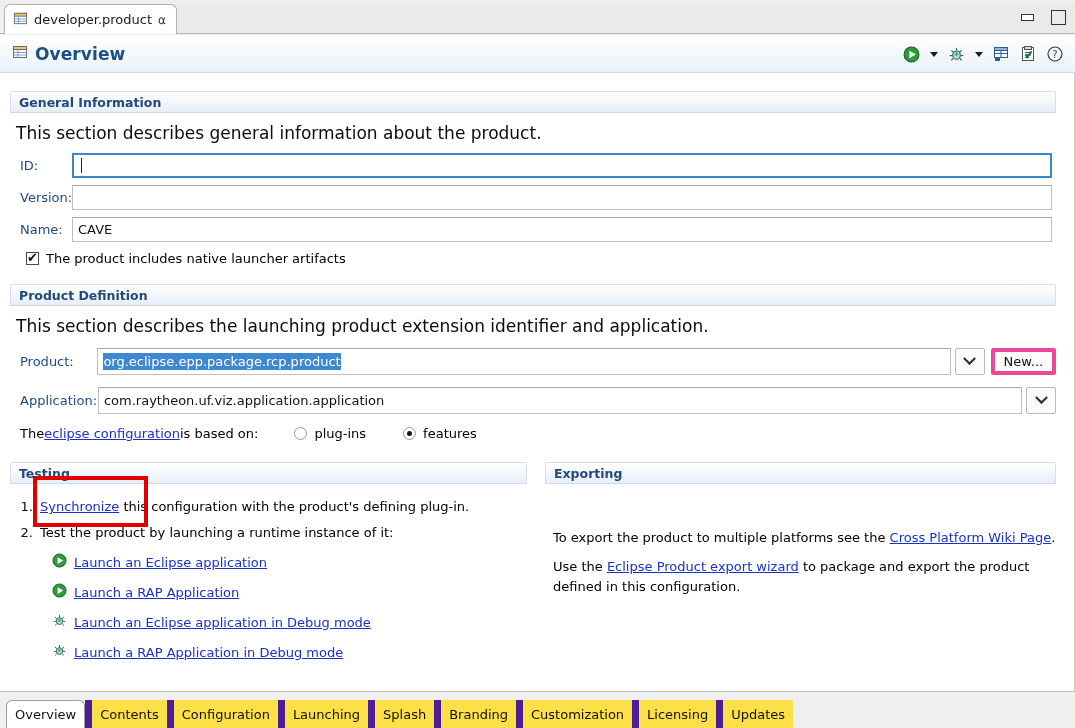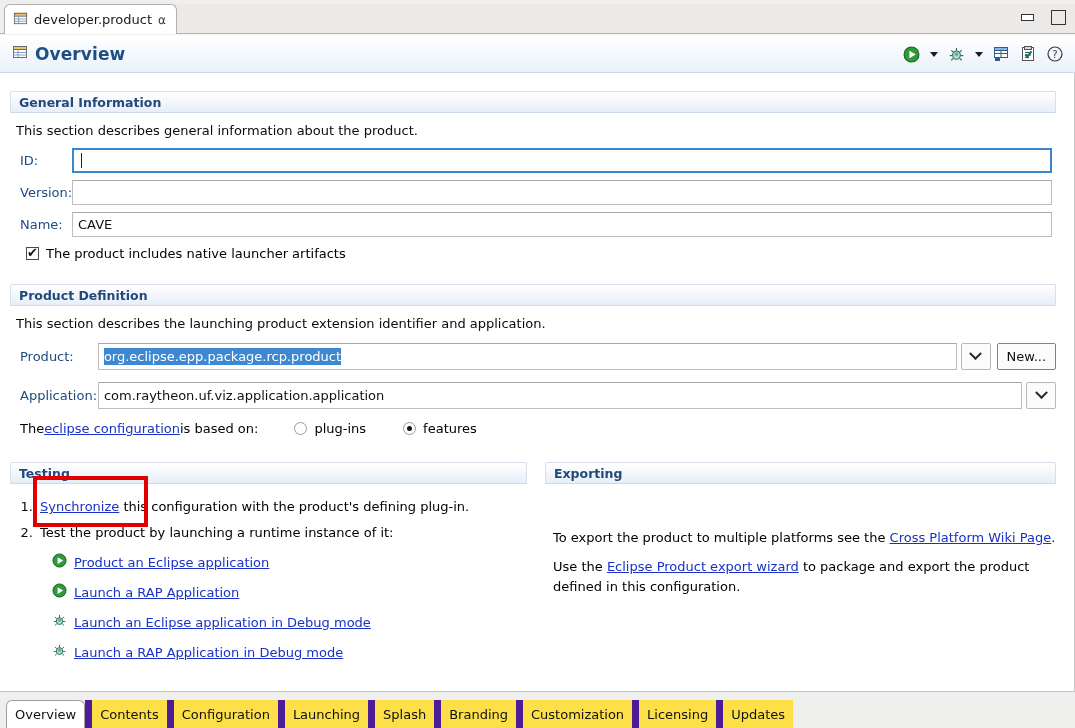--- a/index.html
+++ b/index.html
@@ -64,21 +64,21 @@
   .section { position: absolute; background: #ffffff; }
   .sec-head {
     height: 22px;
     background: linear-gradient(to bottom, #ffffff 0%, #f2f6fb 55%, #e6eef7 100%);
     border: 1px solid #d7e0ea; border-bottom-color: #cfdae7;
     border-top-left-radius: 2px; border-top-right-radius: 2px;
     display: flex; align-items: center; padding-left: 8px;
   }
   .sec-title { font-size: 12.5px; font-weight: bold; color: #23497c; }
   .sec-body { padding: 6px 0 0 0; }
-  .desc { font-size: 13px; color: #0b0b0b; padding-left: 6px; }
+  .desc { font-size: 17px; color: #0b0b0b; padding-left: 6px; }
 
   .row { display: flex; align-items: center; }
   .lbl { color: #1e4b82; font-size: 13px; }
 
   .tfield {
     height: 25px; background: #ffffff;
     border: 1px solid #bdbdbd; border-top-color: #a8a8a8;
     display: flex; align-items: center; padding: 10px 5px;
     font-size: 13px; color: #111;
   }
@@ -87,21 +87,21 @@
   .sel { background: #3d88d0; color: #ffffff; padding: 1px 0; }
 
   .combobtn {
     width: 30px; height: 27px; background: #fbfbfb;
     border: 1px solid #b9b9b9; border-radius: 2px;
     display: flex; align-items: center; justify-content: center; cursor: pointer;
   }
   .chev { width: 9px; height: 9px; border-right: 2px solid #2b2b2b; border-bottom: 2px solid #2b2b2b; transform: rotate(45deg) translate(-2px,-2px); }
   .btn {
     height: 27px; min-width: 57px; padding: 0 9px; background: #fbfbfb;
-    border: 1px solid #ec4899; border-radius: 2px;
+    border: 4px solid #ec4899; border-radius: 2px;
     display: flex; align-items: center; justify-content: center;
     font-size: 13px; color: #111; cursor: pointer;
   }
 
   .chk { width: 13px; height: 13px; border: 1px solid #4a4a4a; background: #fff; position: relative; display:inline-block; }
   .chk::after { content:"✔"; position:absolute; left:0px; top:-3px; font-size:13px; color:#111; line-height:15px; }
 
   .radio { width: 13px; height: 13px; border: 1px solid #9a9a9a; border-radius: 50%; background: #fff; position: relative; display:inline-block; }
   .radio.on::after { content:""; position:absolute; left:3px; top:3px; width:5px; height:5px; border-radius:50%; background:#151515; }
 
@@ -335,21 +335,21 @@
           <span>Test the product by launching a runtime instance of it:</span>
         </div>
 
         <div class="launch" style="margin-top:13px;">
           <span>
             <svg width="15" height="15" viewBox="0 0 16 16">
               <circle cx="8" cy="8" r="7" fill="#2e9b39" stroke="#14631f"></circle>
               <polygon points="6,4.4 12,8 6,11.6" fill="#ffffff"></polygon>
             </svg>
           </span>
-          <span class="link">Product an Eclipse application</span>
+          <span class="link">Launch an Eclipse application</span>
         </div>
 
         <div class="launch" style="margin-top:12px;">
           <span>
             <svg width="15" height="15" viewBox="0 0 16 16">
               <circle cx="8" cy="8" r="7" fill="#2e9b39" stroke="#14631f"></circle>
               <polygon points="6,4.4 12,8 6,11.6" fill="#ffffff"></polygon>
             </svg>
           </span>
           <span class="link">Launch a RAP Application</span>

